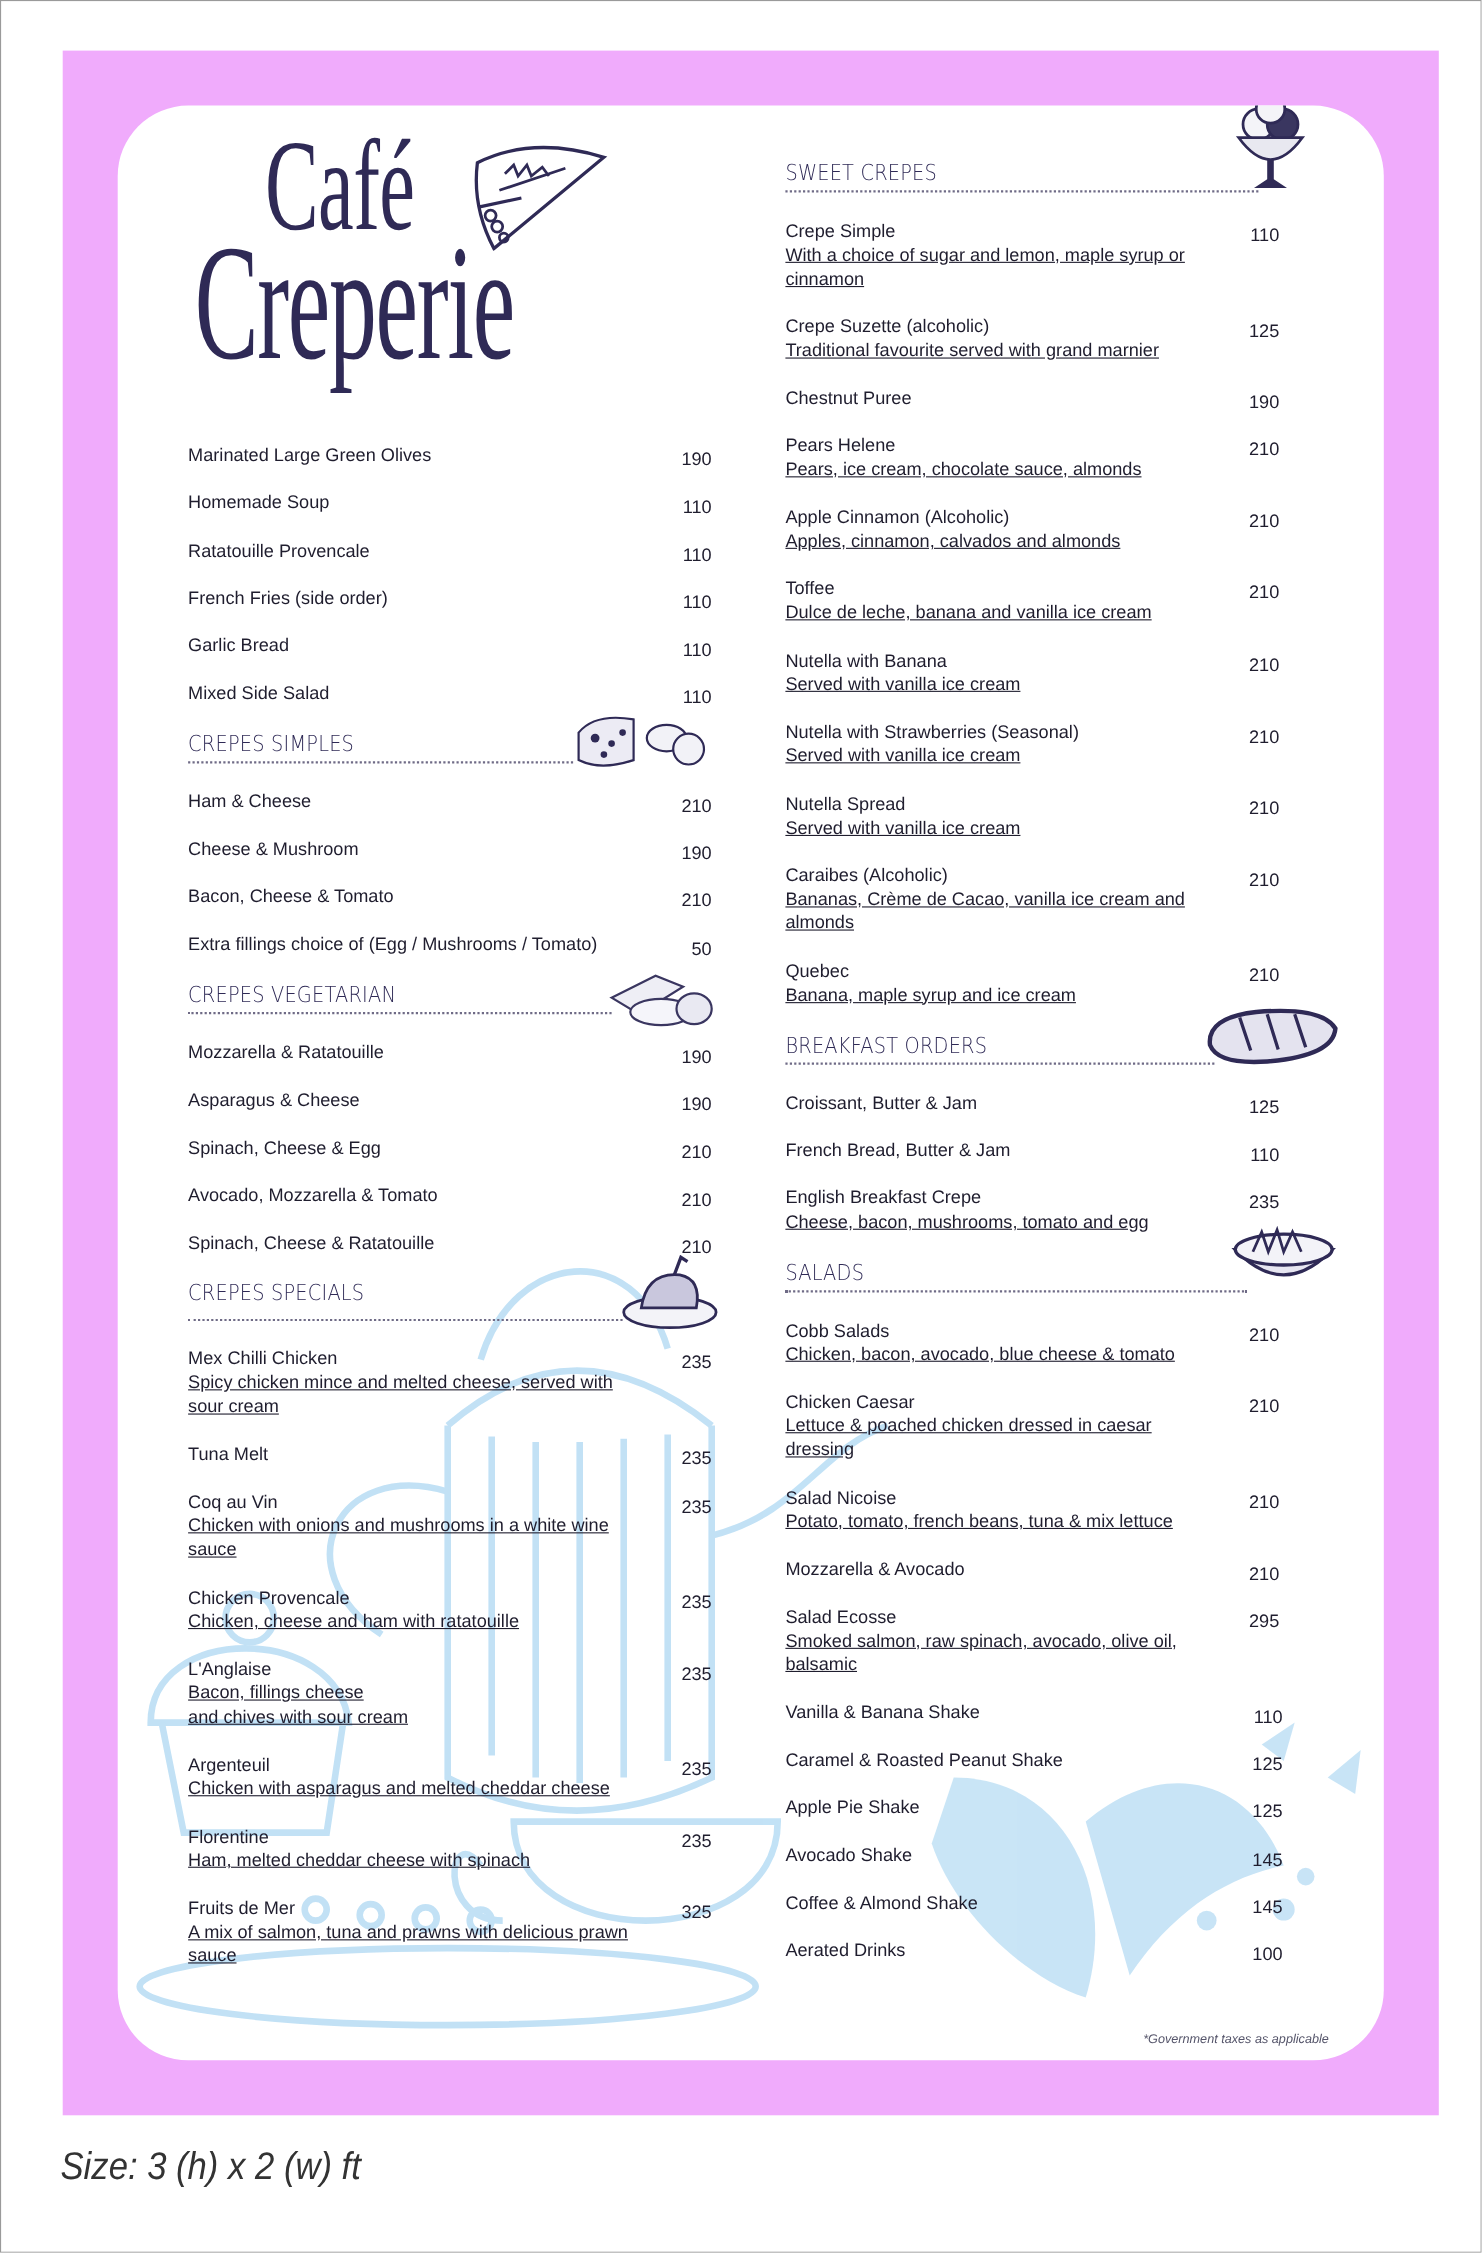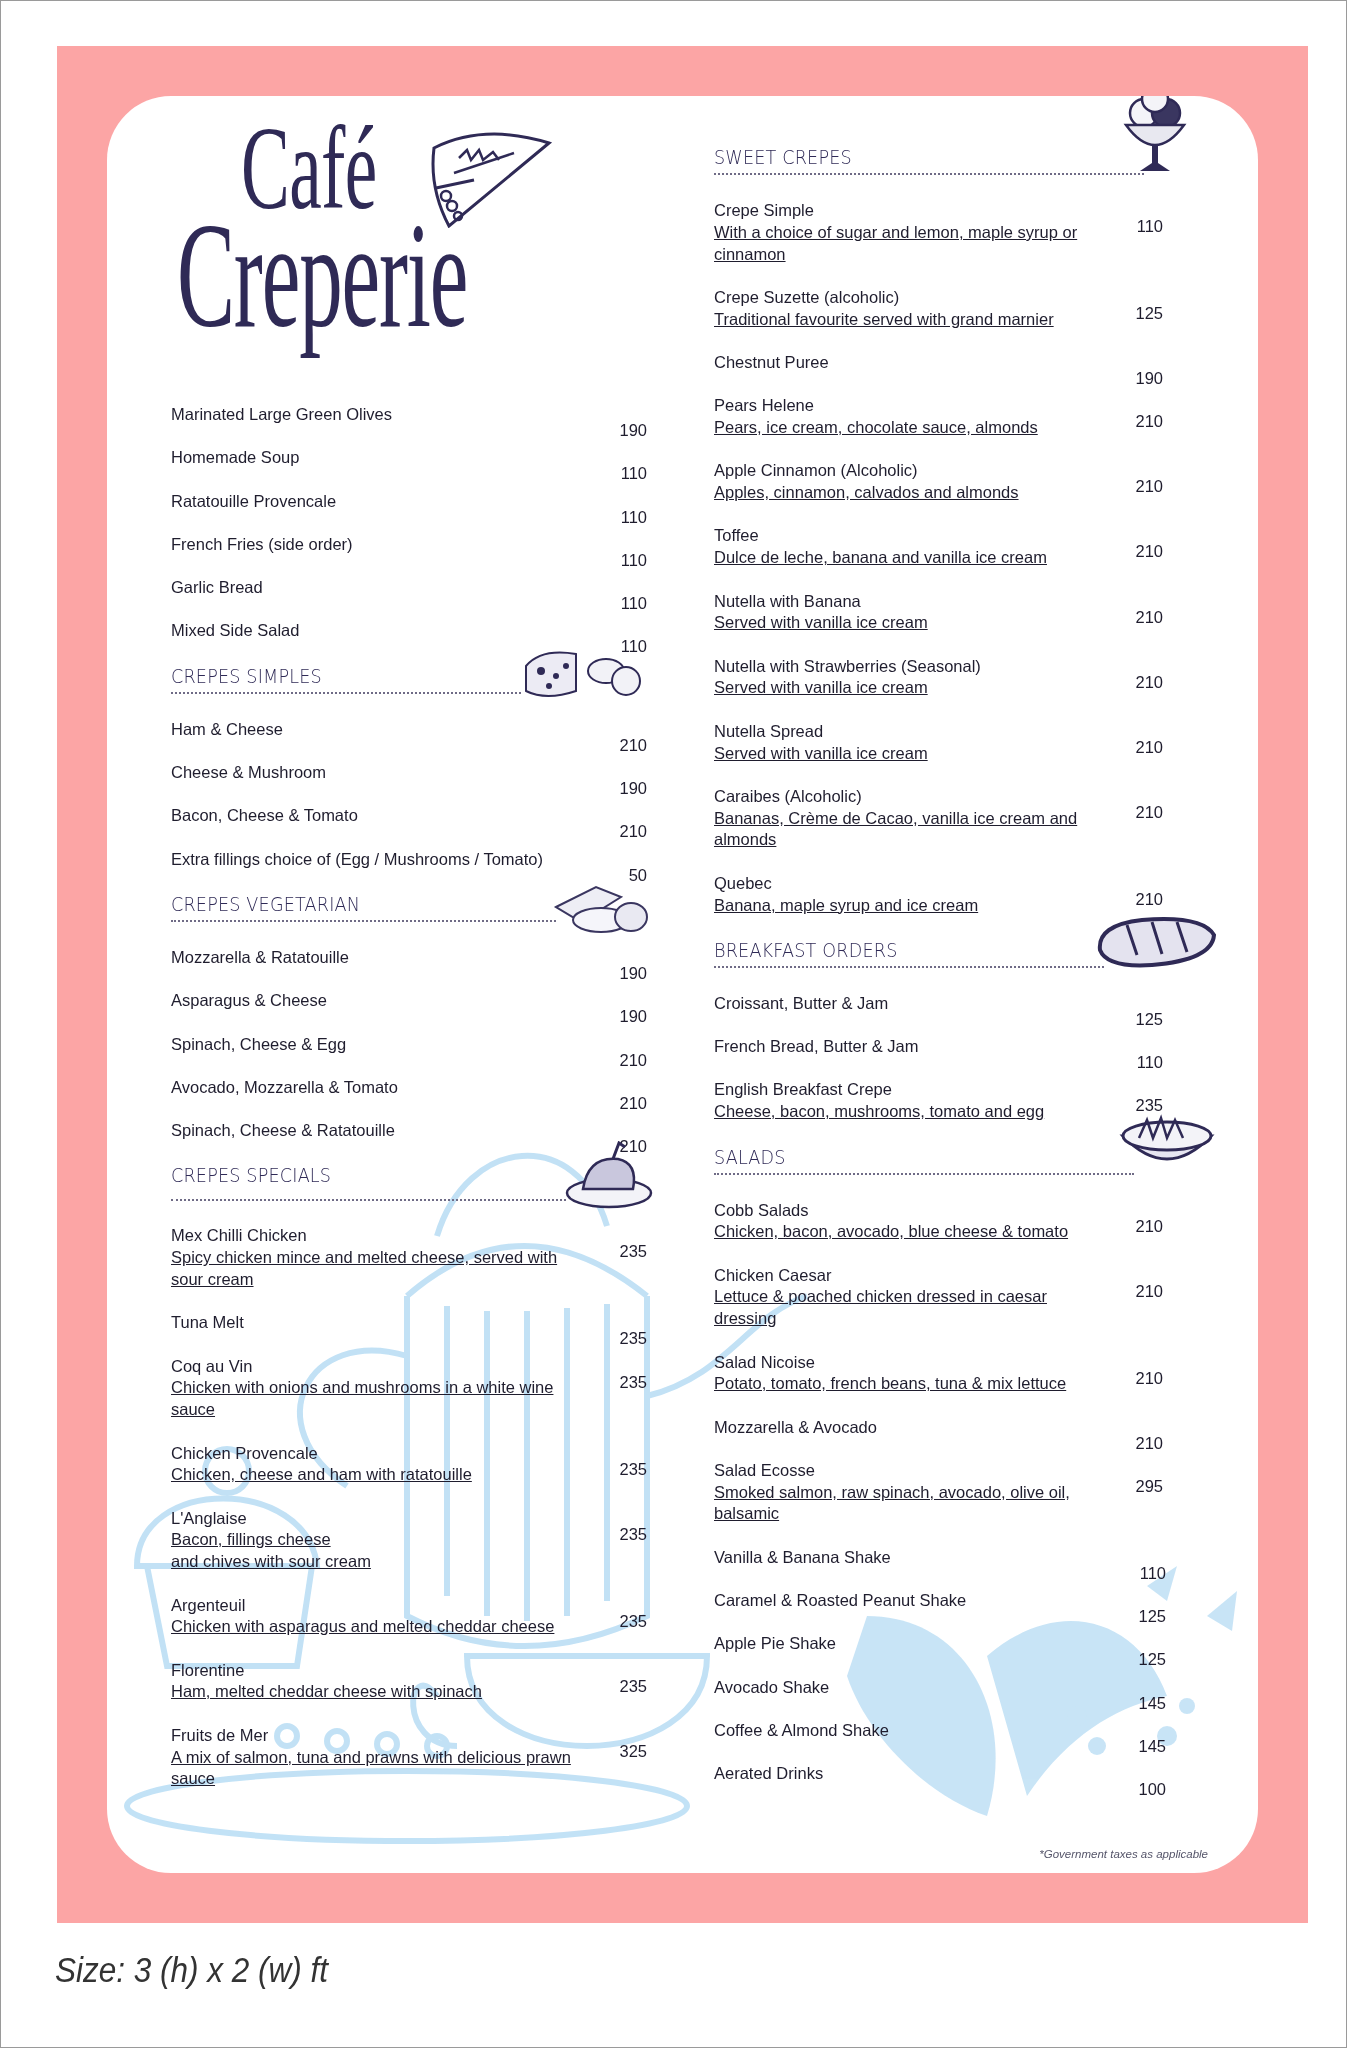--- a/index.html
+++ b/index.html
@@ -1,40 +1,40 @@
 <!DOCTYPE html>
 <html><head>
 <meta charset="utf-8">
 <style>
   html,body{margin:0;padding:0;}
   body{width:1347px;height:2048px;background:#ffffff;position:relative;overflow:hidden;
        font-family:"Liberation Sans", "DejaVu Sans", sans-serif;}
   .outer-border{position:absolute;left:0;top:0;width:1345px;height:2046px;border:1px solid #9a9a9a;pointer-events:none;}
-  .frame{position:absolute;left:57px;top:46px;width:1251px;height:1877px;background:#fca5a5;}
+  .frame{position:absolute;left:57px;top:46px;width:1251px;height:1877px;background:#f0abfc;}
   .panel{position:absolute;left:50px;top:50px;width:1151px;height:1777px;background:#ffffff;border-radius:64px;overflow:hidden;}
   
   .deco{position:absolute;left:0;top:0;width:1151px;height:1777px;pointer-events:none;}
   
   .brand{position:absolute;left:62px;top:20px;width:420px;height:300px;color:#2f2a56;}
   .brand .cafe{position:absolute;left:72px;top:-6px;font-family:"Liberation Serif","DejaVu Serif",serif;font-size:118px;line-height:1;
      transform:scaleX(0.62);transform-origin:left top;letter-spacing:-1px;}
   .brand .creperie{position:absolute;left:8px;top:84px;font-family:"Liberation Serif","DejaVu Serif",serif;font-size:150px;line-height:1;
      transform:scaleX(0.58);transform-origin:left top;letter-spacing:-2px;}
   .brand .crepe-icon{position:absolute;left:255px;top:12px;width:130px;height:100px;}
   .col{position:absolute;color:#1f1d2e;}
   .col.left{left:64px;top:296px;width:476px;}
   .col.right{left:607px;top:49px;width:449px;}
   .section-header{position:relative;height:43px;}
   .section-title{position:absolute;left:0;top:0;font-size:20px;letter-spacing:0.2px;color:#2f2a56;font-weight:300;line-height:24px;
      font-family:"DejaVu Sans","Liberation Sans",sans-serif;font-stretch:condensed;transform:scaleX(0.88);transform-origin:left top;}
   .dotted{position:absolute;left:0;top:28px;height:0;border-top:2px dotted #6f6b86;}
   .item{position:relative;margin-bottom:21.5px;font-size:16.5px;line-height:21.8px;margin-top:12px;}
   .item .name{display:block;padding-right:60px;}
   .item .desc{display:block;padding-right:0;text-decoration:underline;}
-  .item .price{position:absolute;right:0;top:16px;text-align:center;}
+  .item .price{position:absolute;right:0;top:4px;text-align:center;}
   .col.left .item .price{right:0;}
   .section-icon{position:absolute;}
   .footnote{position:absolute;right:50px;top:1752px;font-size:11.5px;color:#55556a;font-style:italic;}
   .caption{position:absolute;left:55px;top:1950px;font-size:35px;font-style:italic;color:#333333;
      font-family:"Liberation Sans","DejaVu Sans",sans-serif;transform:scaleX(0.9);transform-origin:left top;}
 </style>
 </head>
 <body>
 
 <div class="outer-border"></div>

